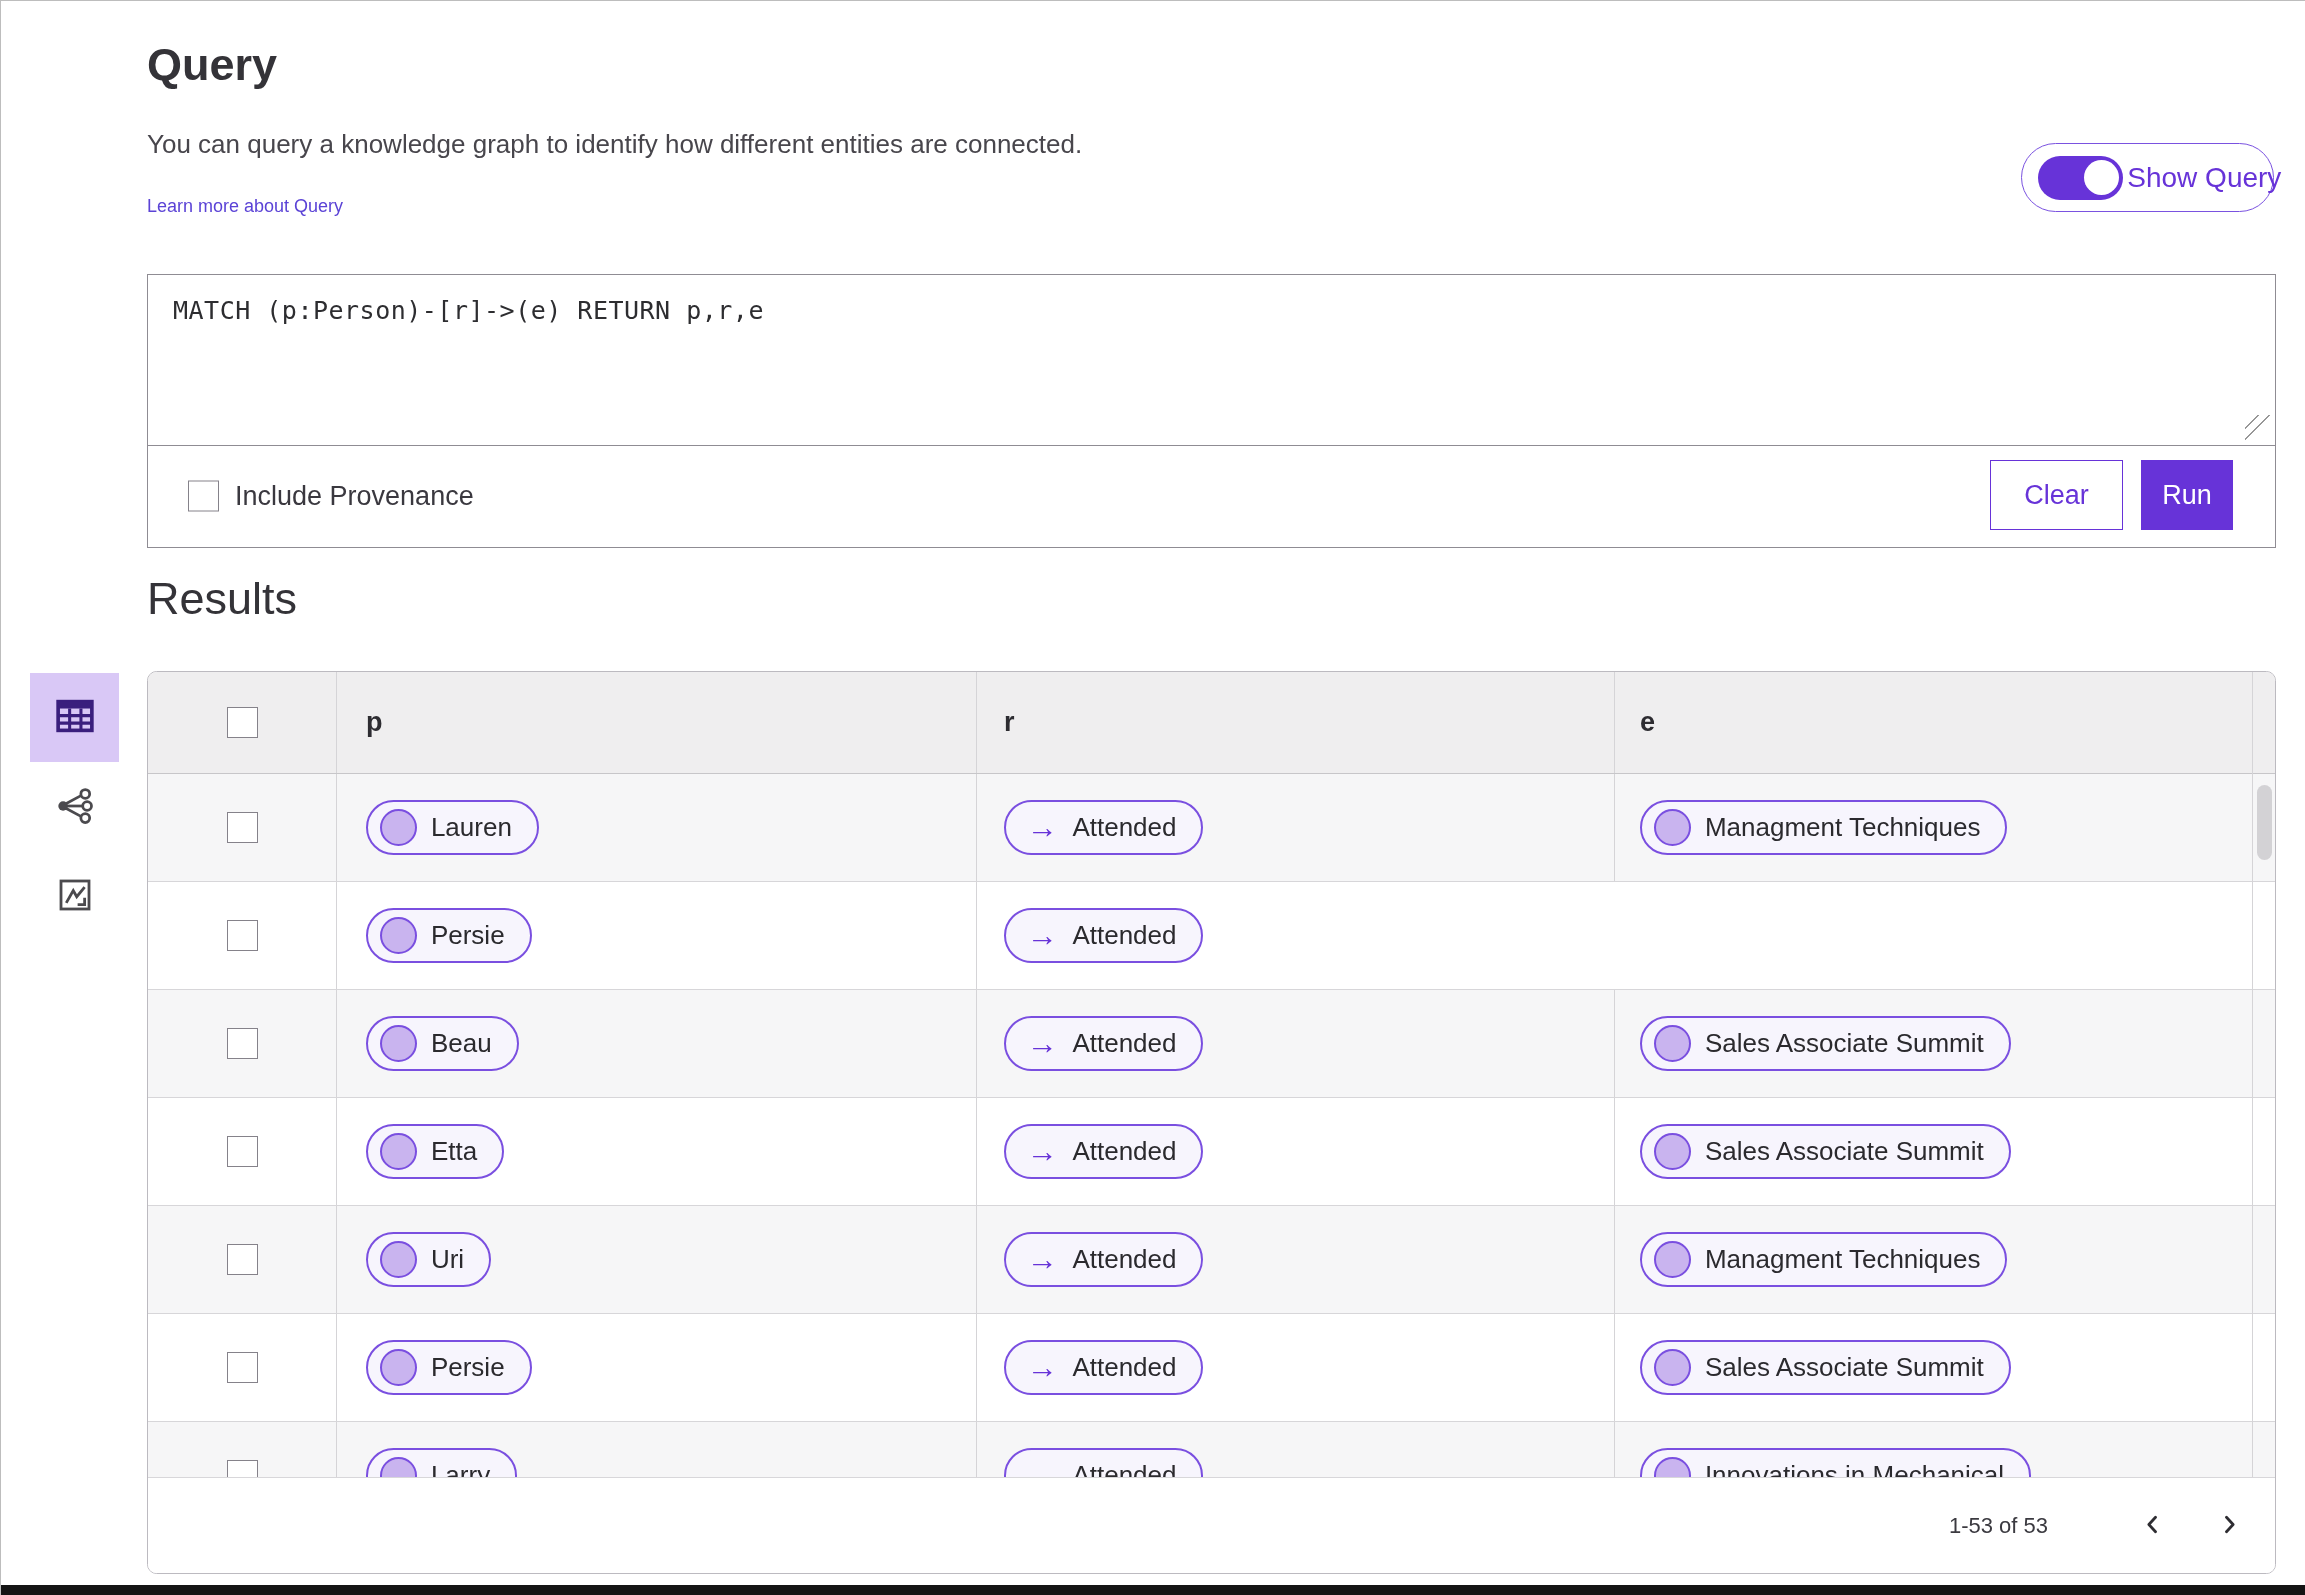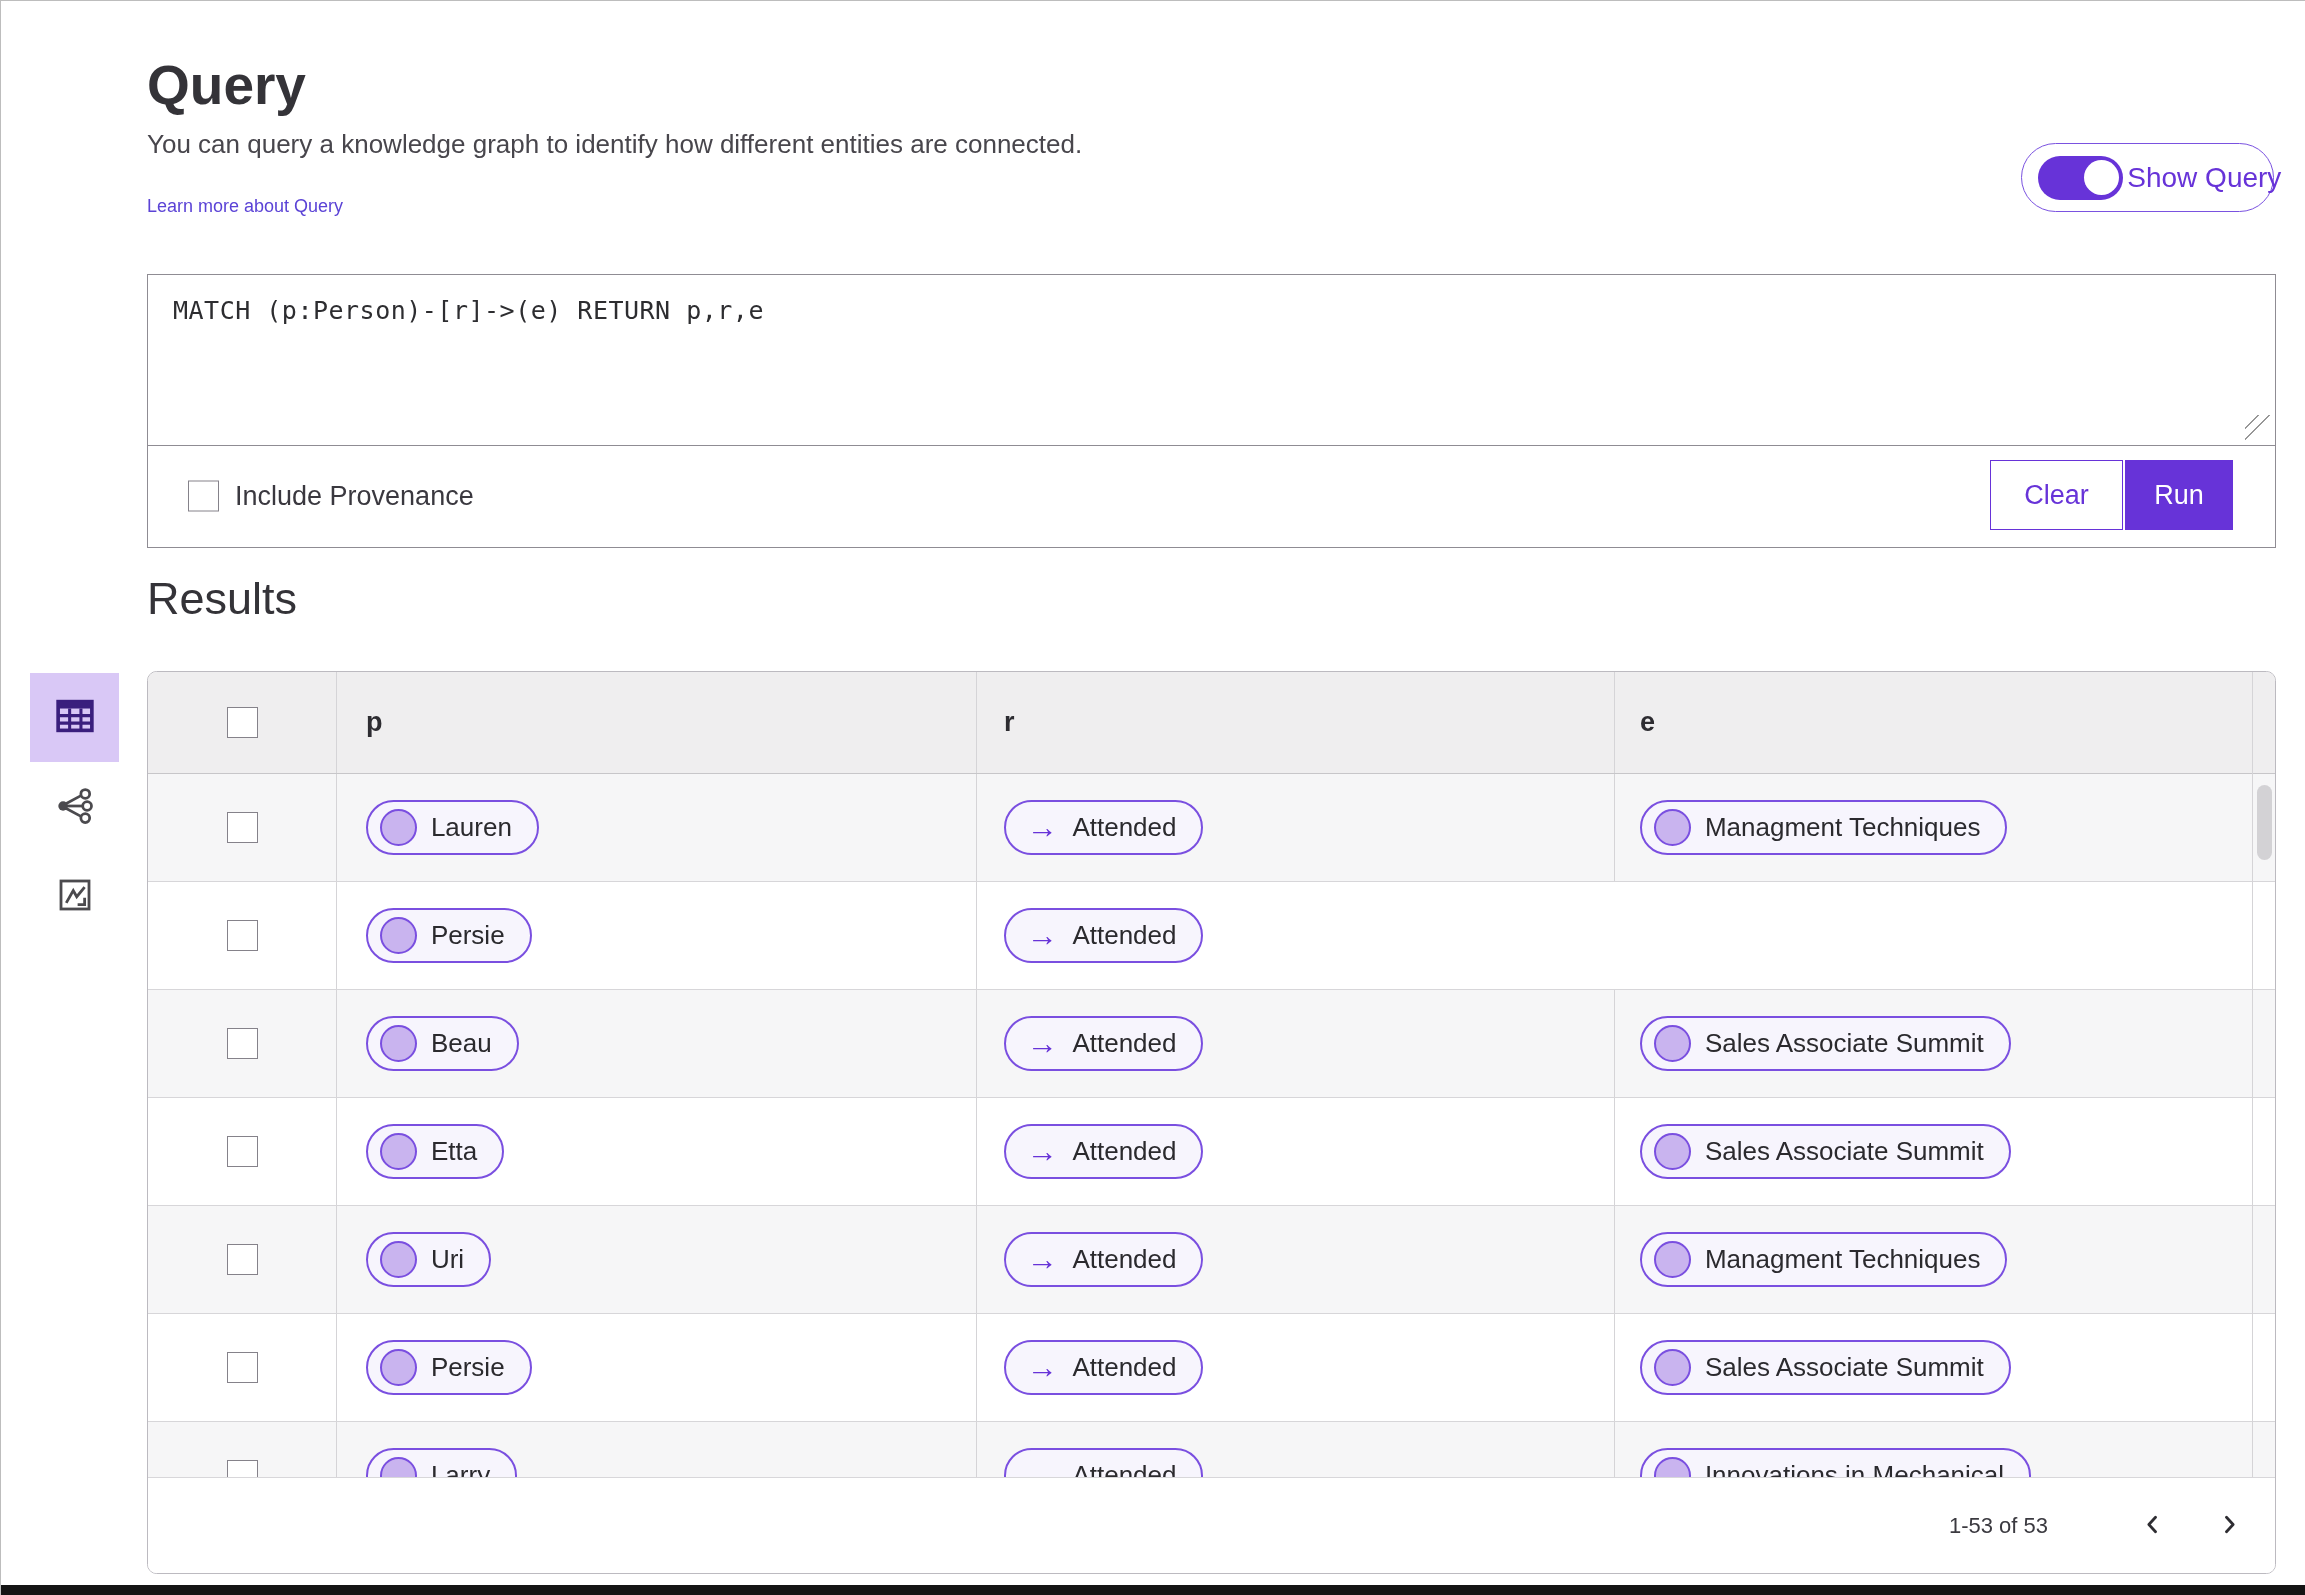--- a/index.html
+++ b/index.html
@@ -2,21 +2,21 @@
 <html><head>
 <meta charset="utf-8">
 <style>
   html,body { margin:0; padding:0; background:#ffffff; }
   .screen {
     position:relative; width:2306px; height:1596px; overflow:hidden;
     background:#fff; box-sizing:border-box; border:1px solid #bdbdbd;
     font-family:"Liberation Sans", sans-serif; color:#343338;
   }
   
-  .query-title { position:absolute; left:146px; top:52px; margin:0; font-size:55px; font-weight:700; color:#343338; }
+  .query-title { position:absolute; left:146px; top:38px; margin:0; font-size:45px; font-weight:700; color:#343338; }
   .description { position:absolute; left:146px; top:128px; font-size:26px; color:#48464c; }
   .learn-more { position:absolute; left:146px; top:195px; font-size:18px; color:#5b43d6; cursor:pointer; text-decoration:none; }
   
   .show-query {
     position:absolute; left:2020px; top:142px; width:253px; height:69px; box-sizing:border-box;
     border:1.9px solid #7a52e0; border-radius:36px; background:#fff;
     display:flex; align-items:center; padding-left:16.3px; cursor:pointer;
   }
   .toggle-track { position:relative; flex:none; width:85px; height:44px; background:#6733d8; border-radius:22px; }
   .toggle-knob { position:absolute; right:4.8px; top:4.8px; width:35px; height:35px; background:#fff; border-radius:50%; }
@@ -34,21 +34,21 @@
   }
   .editor-controls { position:relative; height:99px; }
   .provenance { position:absolute; left:40px; top:50%; transform:translateY(-50%); display:flex; align-items:center; gap:16px; cursor:pointer; }
   .checkbox { flex:none; width:31px; height:31px; box-sizing:border-box; border:1.9px solid #85828a; background:#fff; }
   .provenance-label { font-size:27px; color:#3a383f; }
   .btn-clear {
     position:absolute; right:152px; top:14.4px; width:133px; height:70px; box-sizing:border-box;
     border:1.9px solid #6733d8; background:#fff; color:#6733d8; font-size:27px; font-family:inherit; cursor:pointer;
   }
   .btn-run {
-    position:absolute; right:42px; top:14.4px; width:108px; height:70px; box-sizing:border-box;
+    position:absolute; right:42px; top:14.4px; width:92px; height:70px; box-sizing:border-box;
     border:none; background:#6733d8; color:#fff; font-size:27px; font-family:inherit; cursor:pointer;
   }
   
   .results-title { position:absolute; left:146px; top:572px; margin:0; font-size:45px; font-weight:400; color:#343338; }
   .view-tile { position:absolute; width:89px; height:89px; display:flex; align-items:center; justify-content:center; cursor:pointer; }
   .view-tile.selected { background:#d9c8f6; }
   
   .results-table {
     position:absolute; left:146px; top:670px; width:2129px; height:903px; box-sizing:border-box;
     border:1.9px solid #bcbac0; border-radius:9.6px; overflow:hidden; background:#fff;

